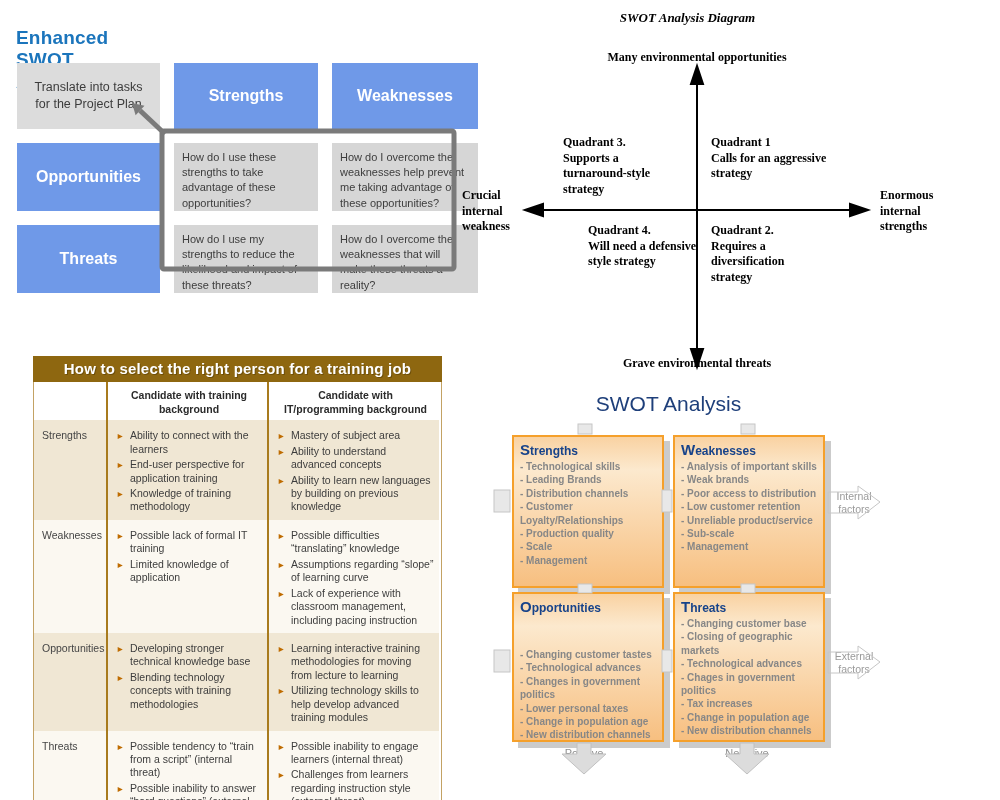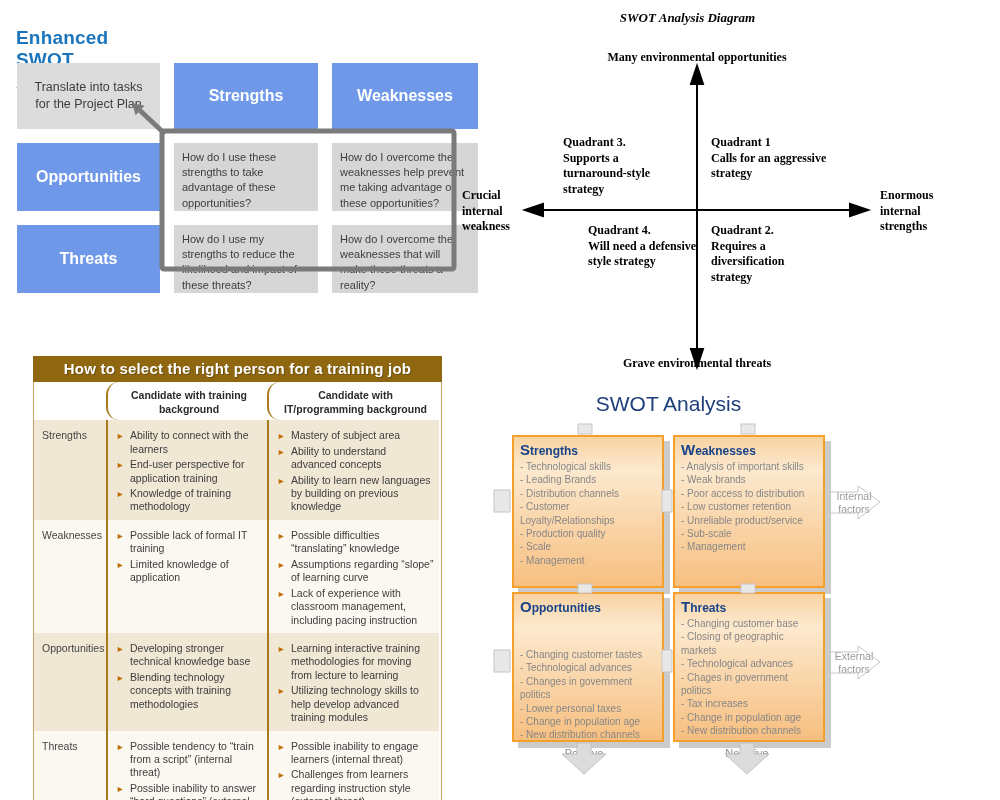--- a/index.html
+++ b/index.html
@@ -37,38 +37,38 @@
   .ttable-bar { height:26px; line-height:26px; background:#8e6710; color:#fff;
     font-size:15px; font-weight:bold; text-align:center; letter-spacing:.2px;
     text-shadow:1px 1px 0 #6d4f0a; }
   .tgrid { display:grid; grid-template-columns:72px 161px 172px;
     border-left:1px solid #c3a264; border-right:1px solid #c3a264; border-bottom:2px solid #a87b1e; }
   .tcell { padding:6px 5px 4px 8px; font-size:10.5px; color:#3d3d3d; }
   .tcell.c1, .tcell.c2 { border-left:2px solid #a87b1e; }
   .r-head { background:#ffffff; }
   .r-odd  { background:#f0e7d4; }
   .r-even { background:#fbf8f1; }
-  .thead { font-weight:bold; color:#2b2b2b; text-align:center; line-height:1.3; padding-top:7px;border-radius:13px; }
+  .thead { font-weight:bold; color:#2b2b2b; text-align:center; line-height:1.3; padding-top:7px; }
   .tlabel { padding-top:9px; color:#454545; }
   .tlist { margin:3px 0 0 0; padding:0; list-style:none; }
   .tlist li { display:flex; gap:4px; margin-bottom:2px; line-height:1.28; }
   .blt { color:#bf6c00; font-size:8.5px; padding-top:2px; flex:0 0 10px; }
 
   
   .sb-title { position:absolute; left:512px; top:392px; width:313px; text-align:center;
     font-size:21px; color:#1e3f7a; }
   .sbox { position:absolute; width:148px; box-sizing:content-box; padding:0;
     border:2px solid #f5a02b;
     background:linear-gradient(180deg,#f9d2a2 0%, #fce9ce 22%, #f7bf80 100%);
     box-shadow:6px 6px 0 #cbcbcb; }
   .sbox-inner { padding:4px 6px; }
   .sbox-h { font-size:12px; font-weight:bold; color:#17438a; line-height:1.2; }
   .sbox-h::first-letter { font-size:15px; }
   .sbox ul { margin:1px 0 0 0; padding:0; list-style:none; }
-  .sbox li { font-size:10px; color:#878787; line-height:1.34; }
+  .sbox li { font-size:10px; color:#878787; line-height:1.34;font-weight:bold; }
   .sbox.gap ul { margin-top:32px; }
   .factor-lab { position:absolute; width:46px; text-align:center; font-size:10.5px;
     color:#9a9a9a; line-height:1.25; }
   .flow-lab { position:absolute; width:60px; text-align:center; font-size:11px; color:#8f8f8f; }
 </style>
 </head>
 <body>
 
 <div class="canvas">
 

